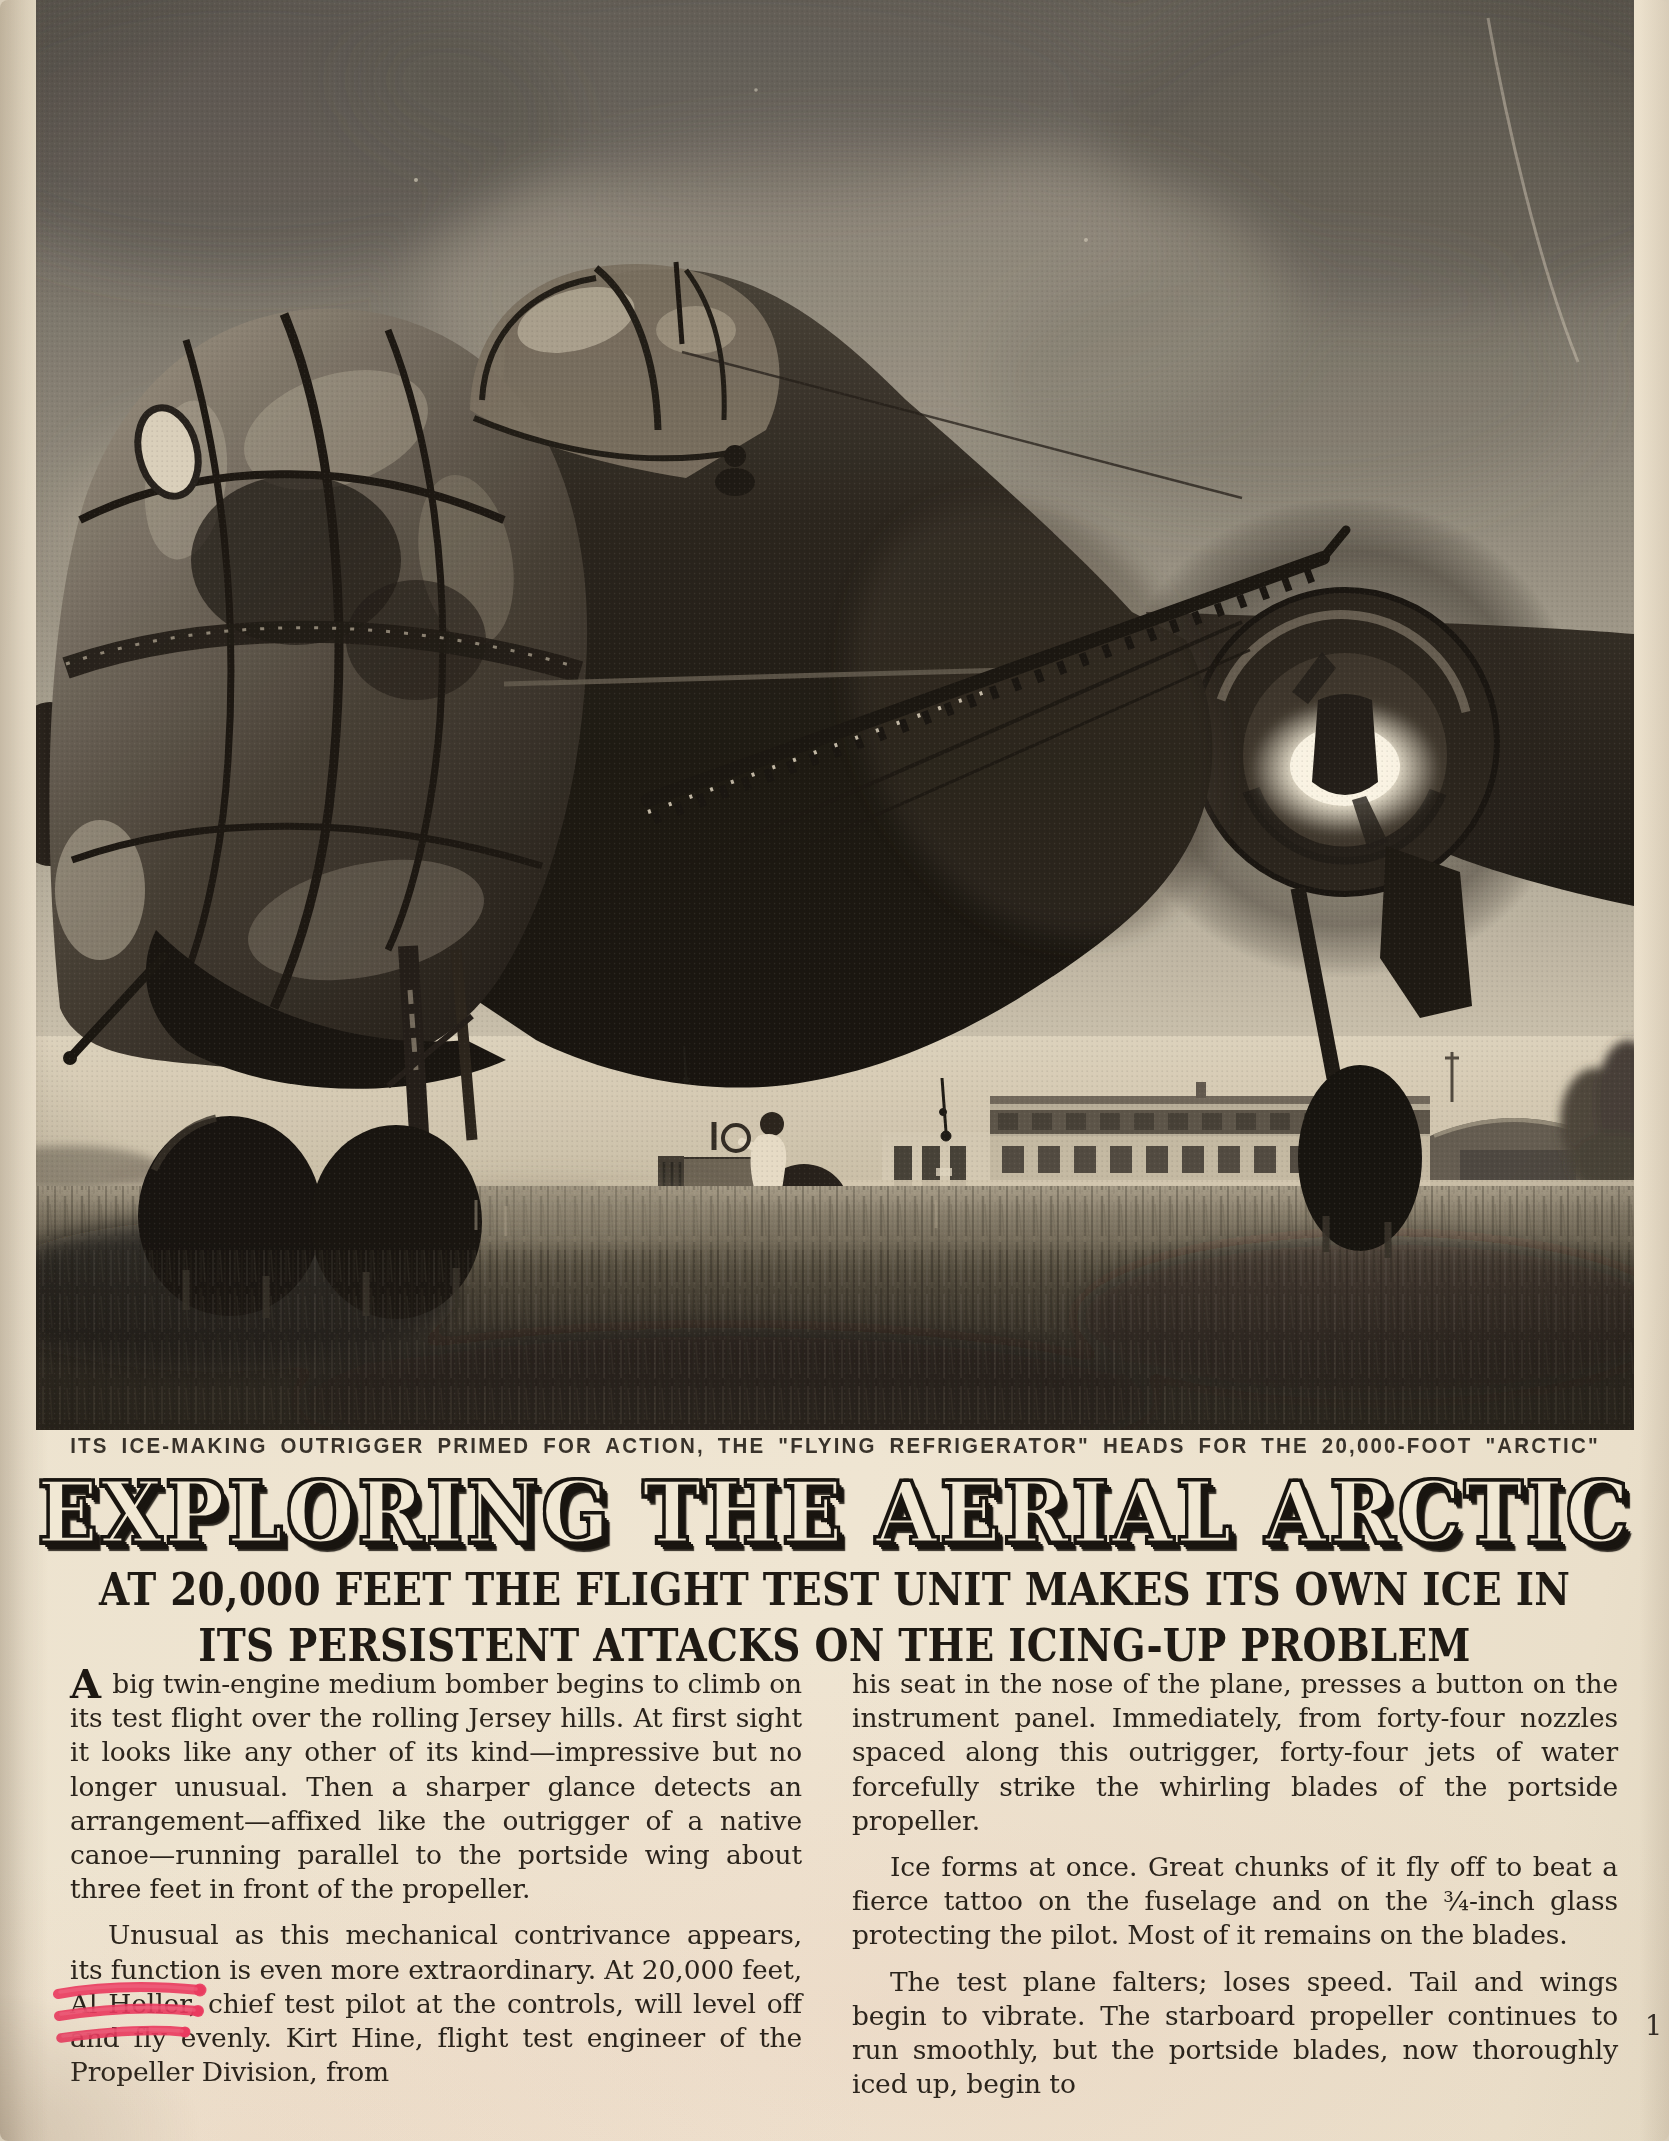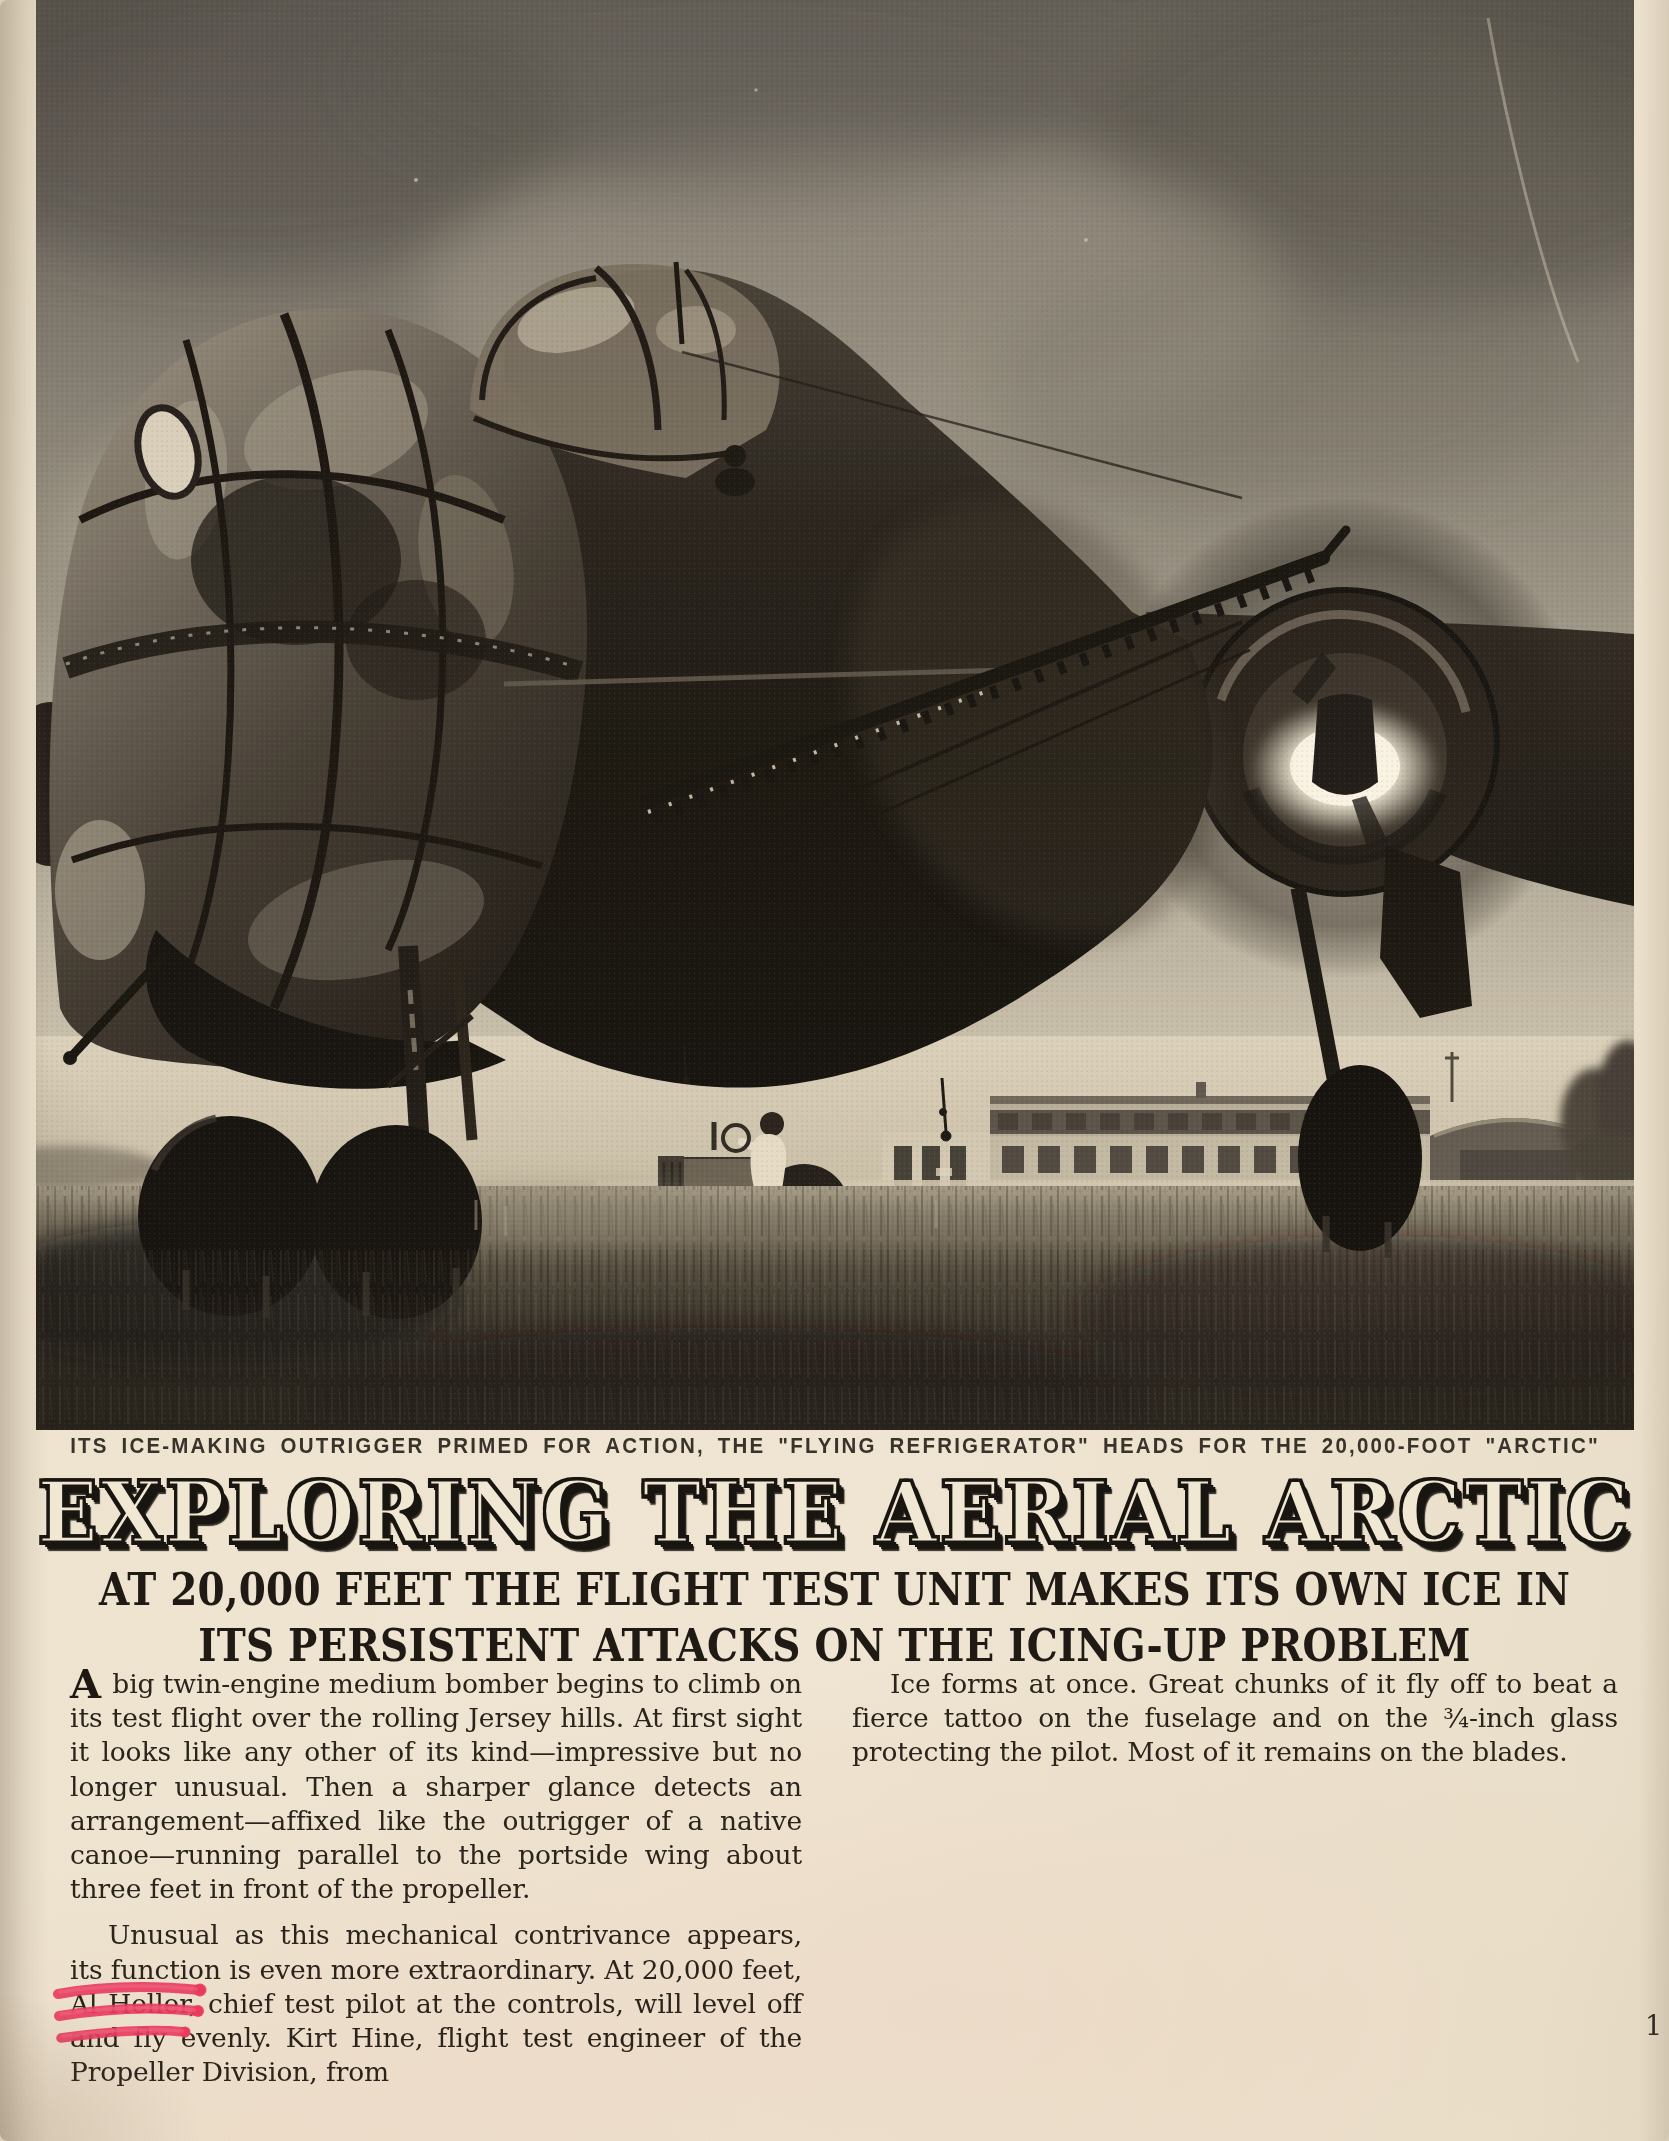--- a/index.html
+++ b/index.html
@@ -371,21 +371,23 @@
   <div class="subhead">
     <div>AT 20,000 FEET THE FLIGHT TEST UNIT MAKES ITS OWN ICE IN</div>
     <div>ITS PERSISTENT ATTACKS ON THE ICING-UP PROBLEM</div>
   </div>
 
   <div class="bodycol col-left">
     <p><span class="dropcap">A</span><span> big twin-engine medium bomber begins to climb on its test flight over the rolling Jersey hills. At first sight it looks like any other of its kind—impressive but no longer unusual. Then a sharper glance detects an arrangement—affixed like the outrigger of a native canoe—running parallel to the portside wing about three feet in front of the propeller.</span></p>
     <p class="indent">Unusual as this mechanical contrivance appears, its function is even more extraordinary. At 20,000 feet, Al Heller, chief test pilot at the controls, will level off and fly evenly. Kirt Hine, flight test engineer of the Propeller Division, from</p>
   </div>
   <div class="bodycol col-right">
+    <p>his seat in the nose of the plane, presses a button on the instrument panel. Immediately, from forty-four nozzles spaced along this outrigger, forty-four jets of water forcefully strike the whirling blades of the portside propeller.</p>
     <p class="indent">Ice forms at once. Great chunks of it fly off to beat a fierce tattoo on the fuselage and on the ¾-inch glass protecting the pilot. Most of it remains on the blades.</p>
+    <p class="indent">The test plane falters; loses speed. Tail and wings begin to vibrate. The starboard propeller continues to run smoothly, but the portside blades, now thoroughly iced up, begin to</p>
   </div>
 
   <svg class="red-marks" viewBox="0 0 210 80">
     <g stroke="#ea3a5f" fill="none" stroke-linecap="round" opacity="0.9">
       <path d="M16,16 C55,9 105,7 158,12" stroke-width="10"></path>
       <path d="M17,38 C60,31 110,28 156,33" stroke-width="10"></path>
       <path d="M19,60 C62,54 104,50 143,54" stroke-width="9.5"></path>
     </g>
     <g fill="#ea3a5f" opacity="0.9">
       <circle cx="158" cy="12" r="6.5"></circle>

